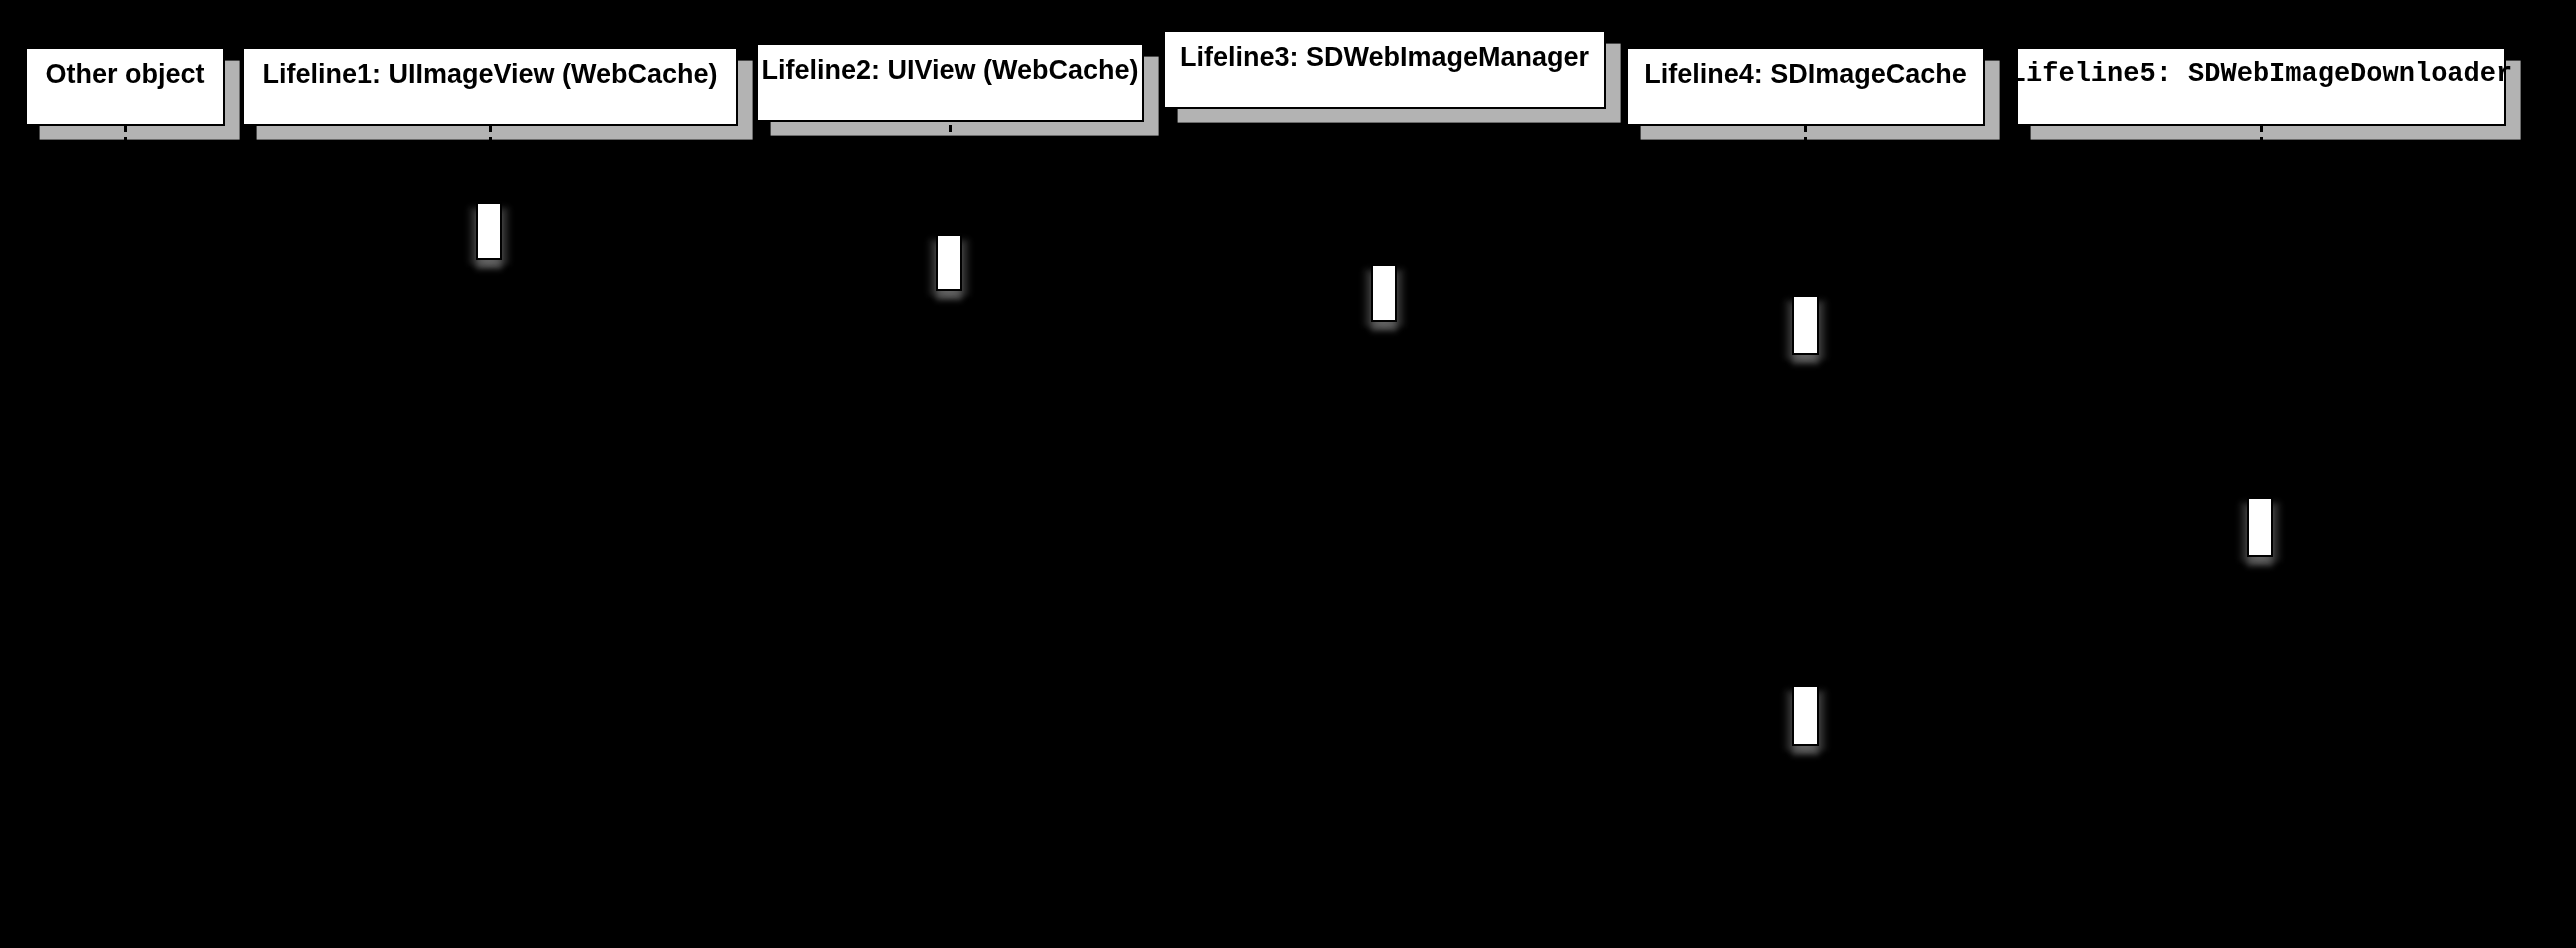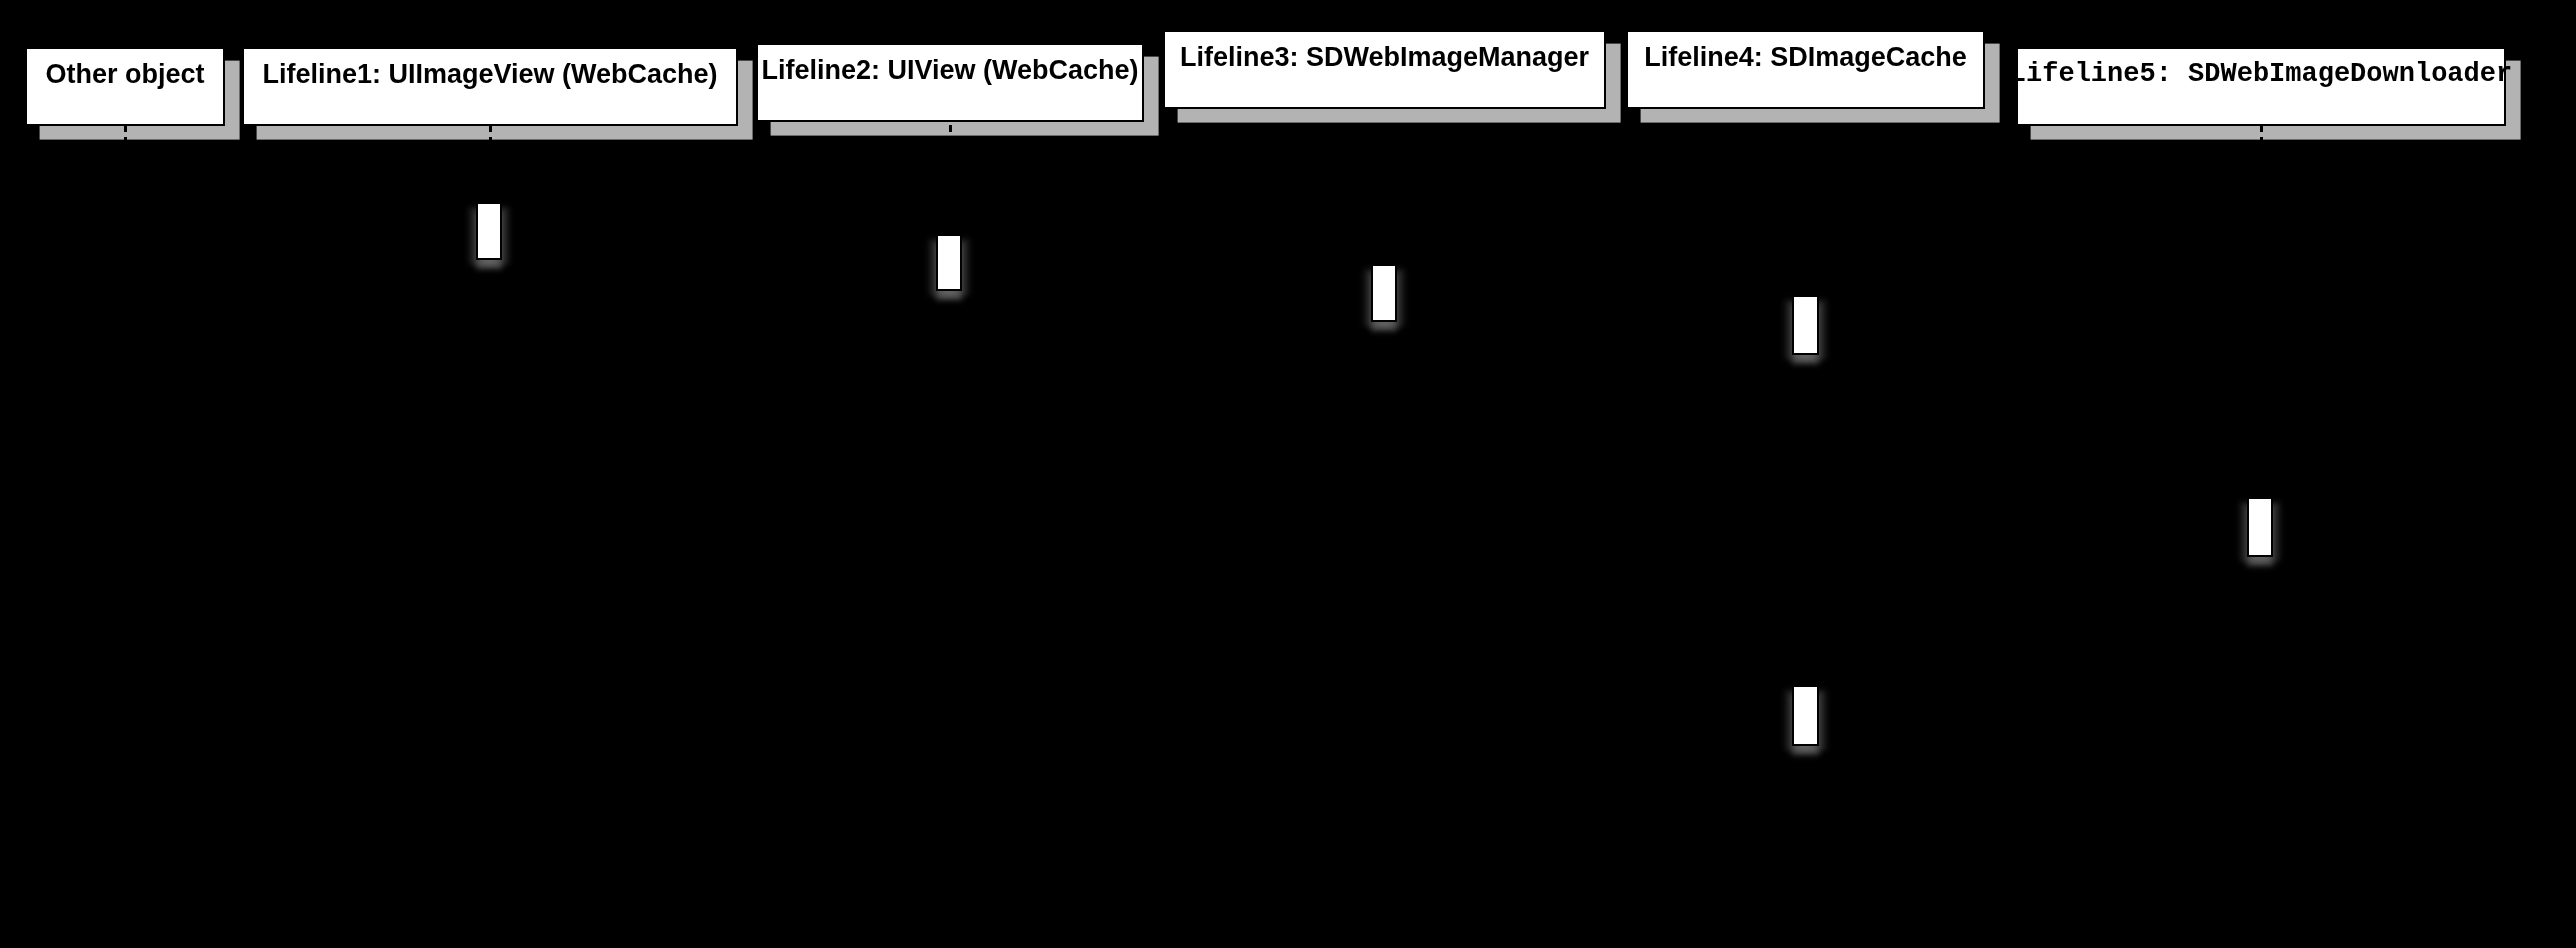--- a/index.html
+++ b/index.html
@@ -76,21 +76,21 @@
       </div>
       <div class="lifeline-header" style="left: 242px; top: 47px; width: 496px; height: 79px; box-shadow: rgb(179, 179, 179) 14.6px 13.6px 0px;">
         <span class="lifeline-label">Lifeline1: UIImageView (WebCache)</span>
       </div>
       <div class="lifeline-header" style="left: 756px; top: 43px; width: 388px; height: 79px; box-shadow: rgb(179, 179, 179) 14.6px 13.6px 0px;">
         <span class="lifeline-label">Lifeline2: UIView (WebCache)</span>
       </div>
       <div class="lifeline-header" style="left: 1163px; top: 30px; width: 443px; height: 79px; box-shadow: rgb(179, 179, 179) 14.6px 13.6px 0px;">
         <span class="lifeline-label">Lifeline3: SDWebImageManager</span>
       </div>
-      <div class="lifeline-header" style="left: 1626px; top: 30px; width: 359px; height: 79px; box-shadow: rgb(179, 179, 179) 14.6px 13.6px 0px;">
+      <div class="lifeline-header" style="left: 1626px; top: 47px; width: 359px; height: 79px; box-shadow: rgb(179, 179, 179) 14.6px 13.6px 0px;">
         <span class="lifeline-label">Lifeline4: SDImageCache</span>
       </div>
       <div class="lifeline-header" style="left: 2016px; top: 47px; width: 490px; height: 79px; box-shadow: rgb(179, 179, 179) 14.6px 13.6px 0px; font-family: Liberation Mono, monospace;">
         <span class="lifeline-label">Lifeline5: SDWebImageDownloader</span>
       </div>
     </div>
   <div id="activations-layer">
       <div class="activation-bar" style="left: 476px; top: 202px; width: 26px; height: 58px;"></div>
       <div class="activation-bar" style="left: 936px; top: 234px; width: 26px; height: 57px;"></div>
       <div class="activation-bar" style="left: 1371px; top: 264px; width: 26px; height: 58px;"></div>

